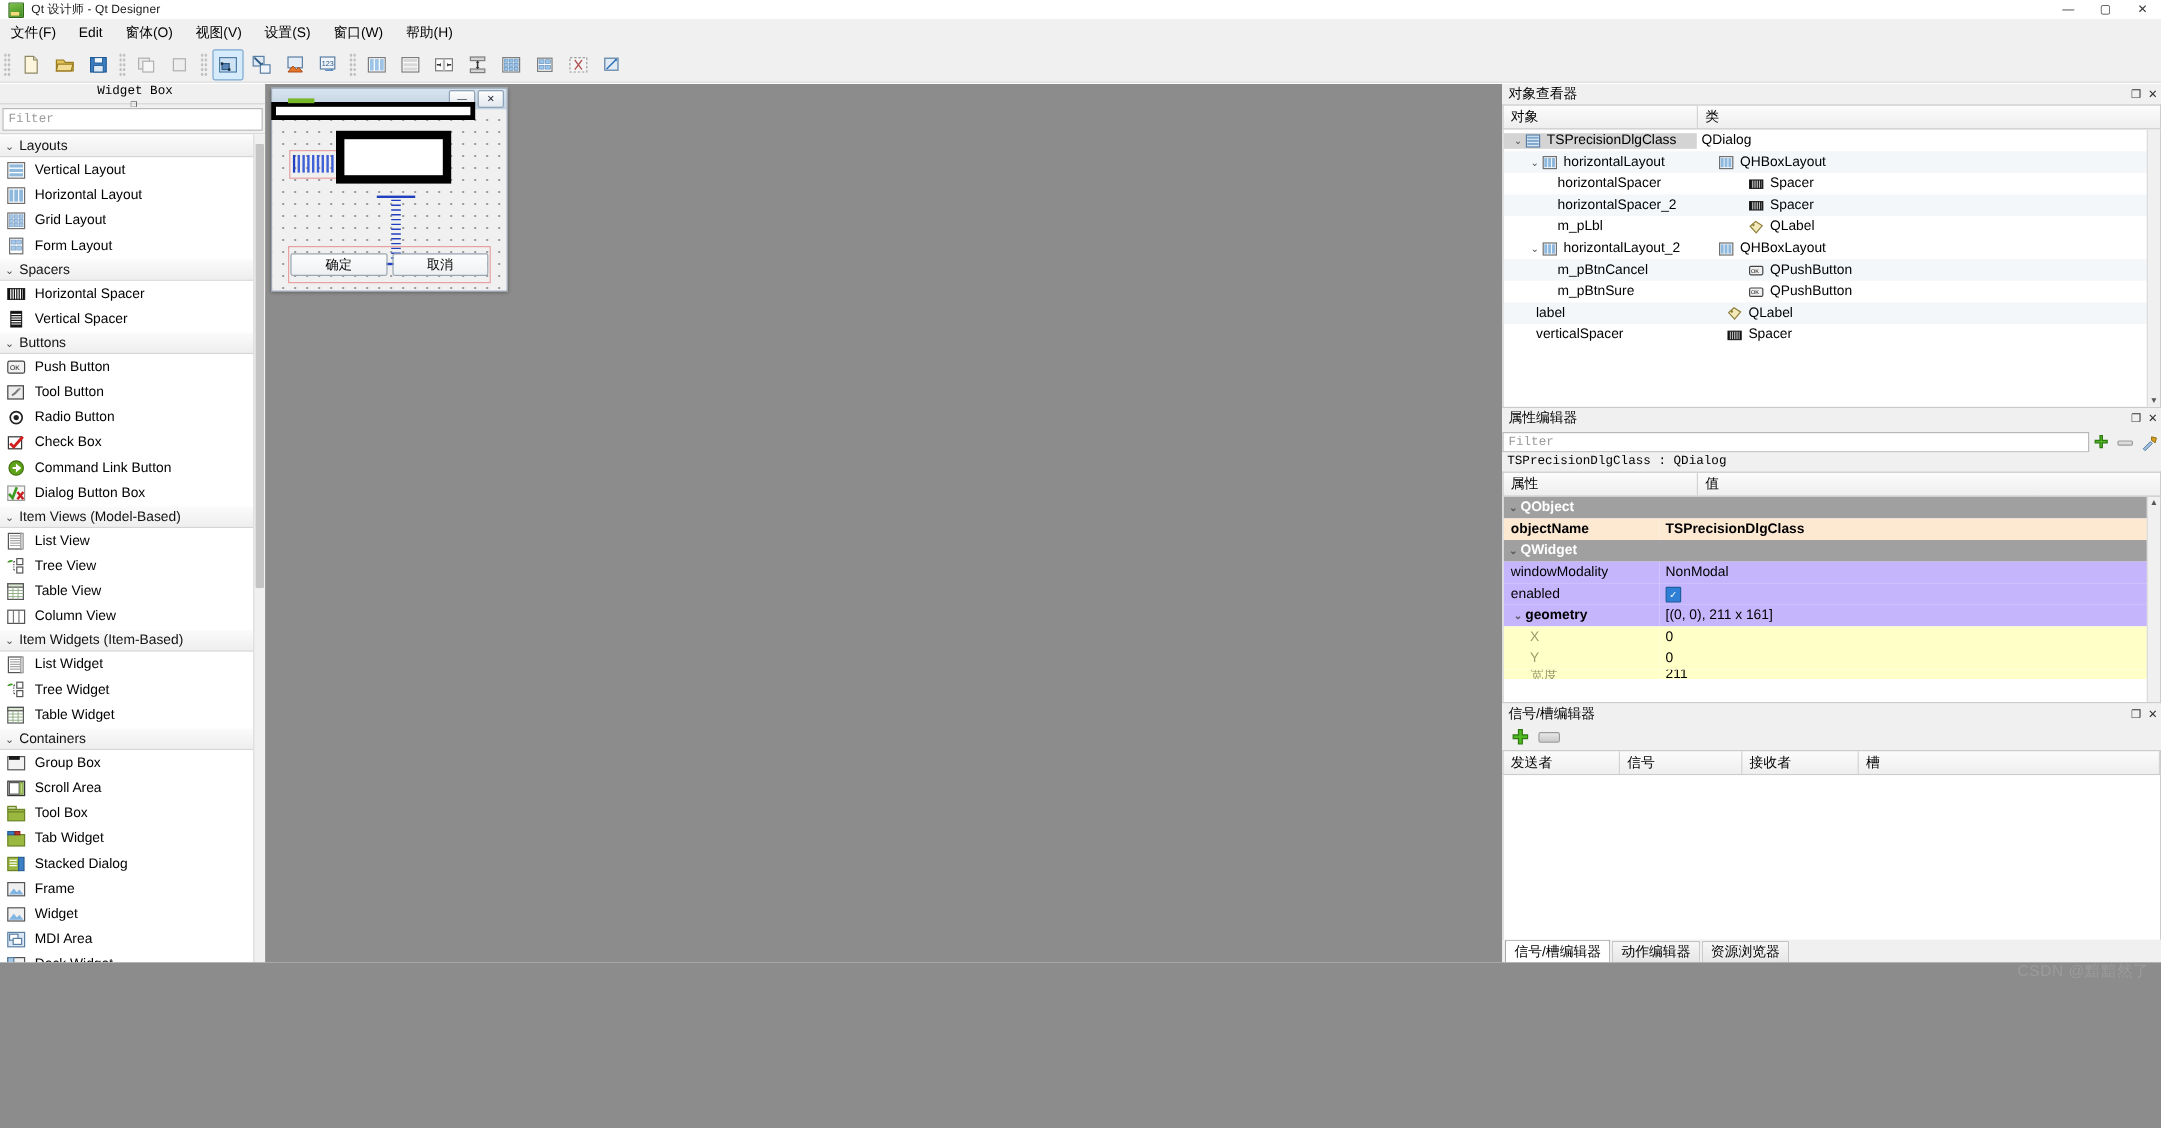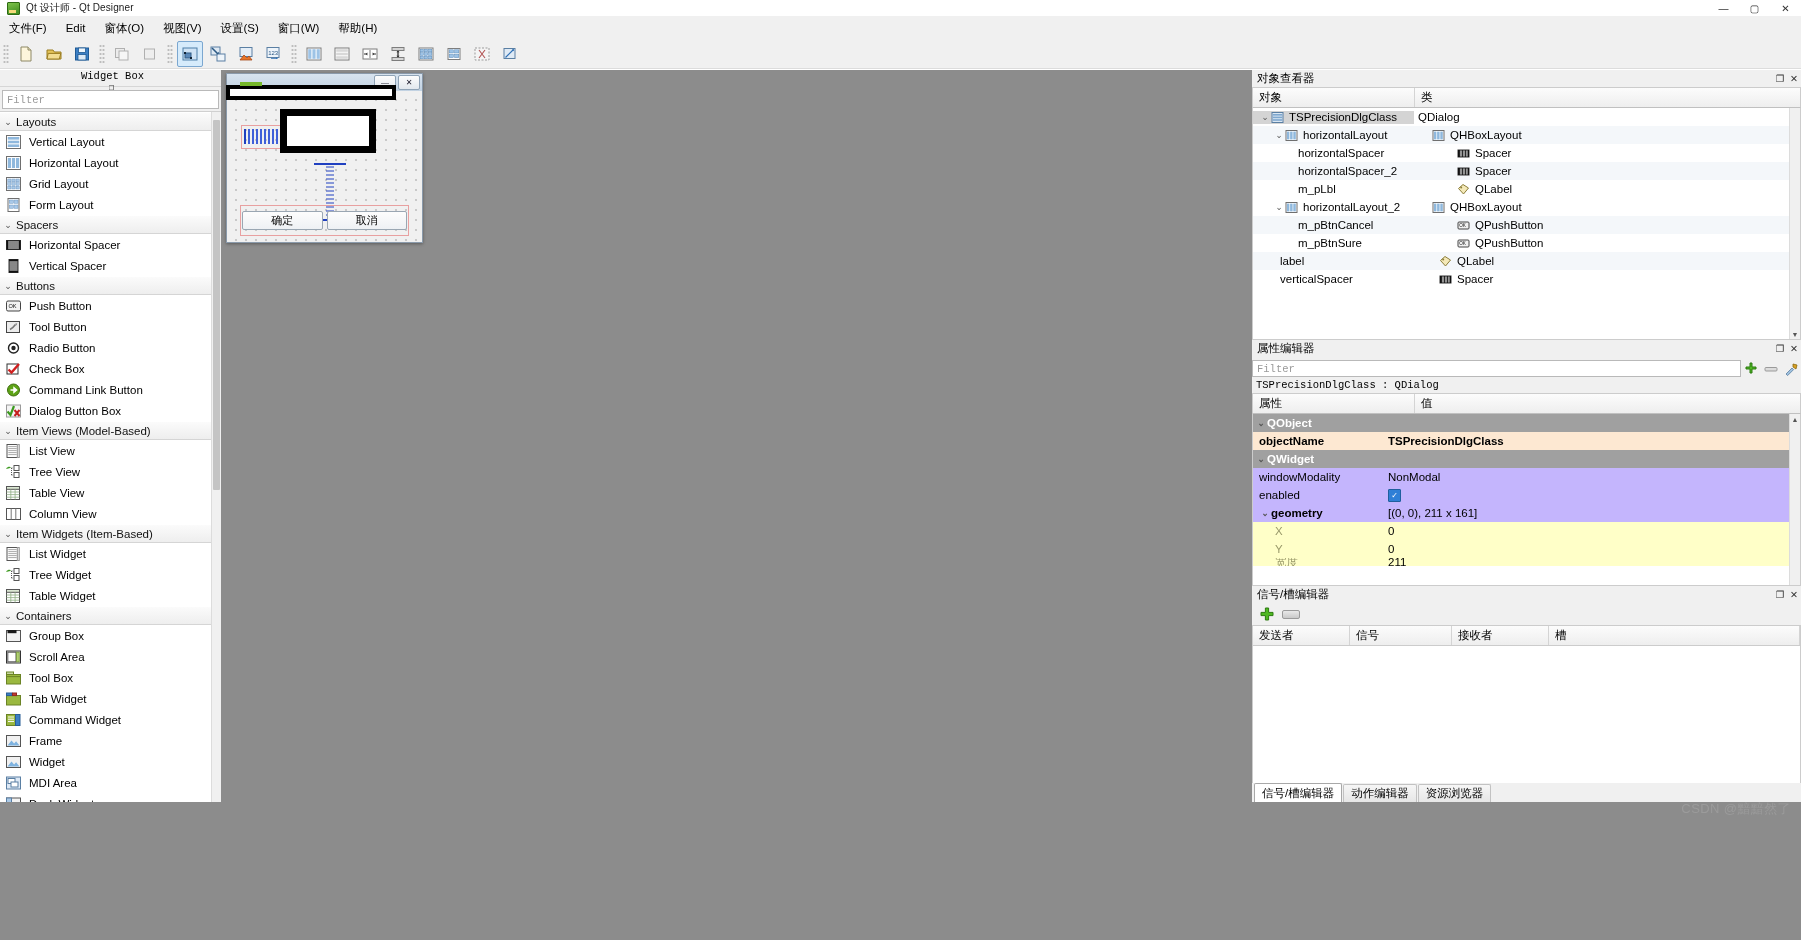--- a/index.html
+++ b/index.html
@@ -775,21 +775,21 @@
           <span>Tab Widget</span>
         </div>
         <div class="witem">
           <svg class="wicon" viewBox="0 0 17 16">
             <rect x="1.5" y="2.5" width="9" height="11" fill="#9ab83f" stroke="#6b8326"></rect>
             <g stroke="#fff" stroke-width="1">
                 <path d="M3 5h6M3 7.2h6M3 9.4h6"></path>
               </g>
             <rect x="10.5" y="2.5" width="4.5" height="11" fill="#3b7fc4" stroke="#2a5e96"></rect>
           </svg>
-          <span>Command Widget</span>
+          <span>Stacked Dialog</span>
         </div>
         <div class="witem">
           <svg class="wicon" viewBox="0 0 17 16">
             <rect x="1.5" y="2.5" width="14" height="11" fill="#f0f0f0" stroke="#555"></rect>
             <path d="M2.5 12.5l4-5 2.6 3 2-2.3 3.4 4.3z" fill="#7fb3e0"></path>
           </svg>
           <span>Frame</span>
         </div>
         <div class="witem">
           <svg class="wicon" viewBox="0 0 17 16">

